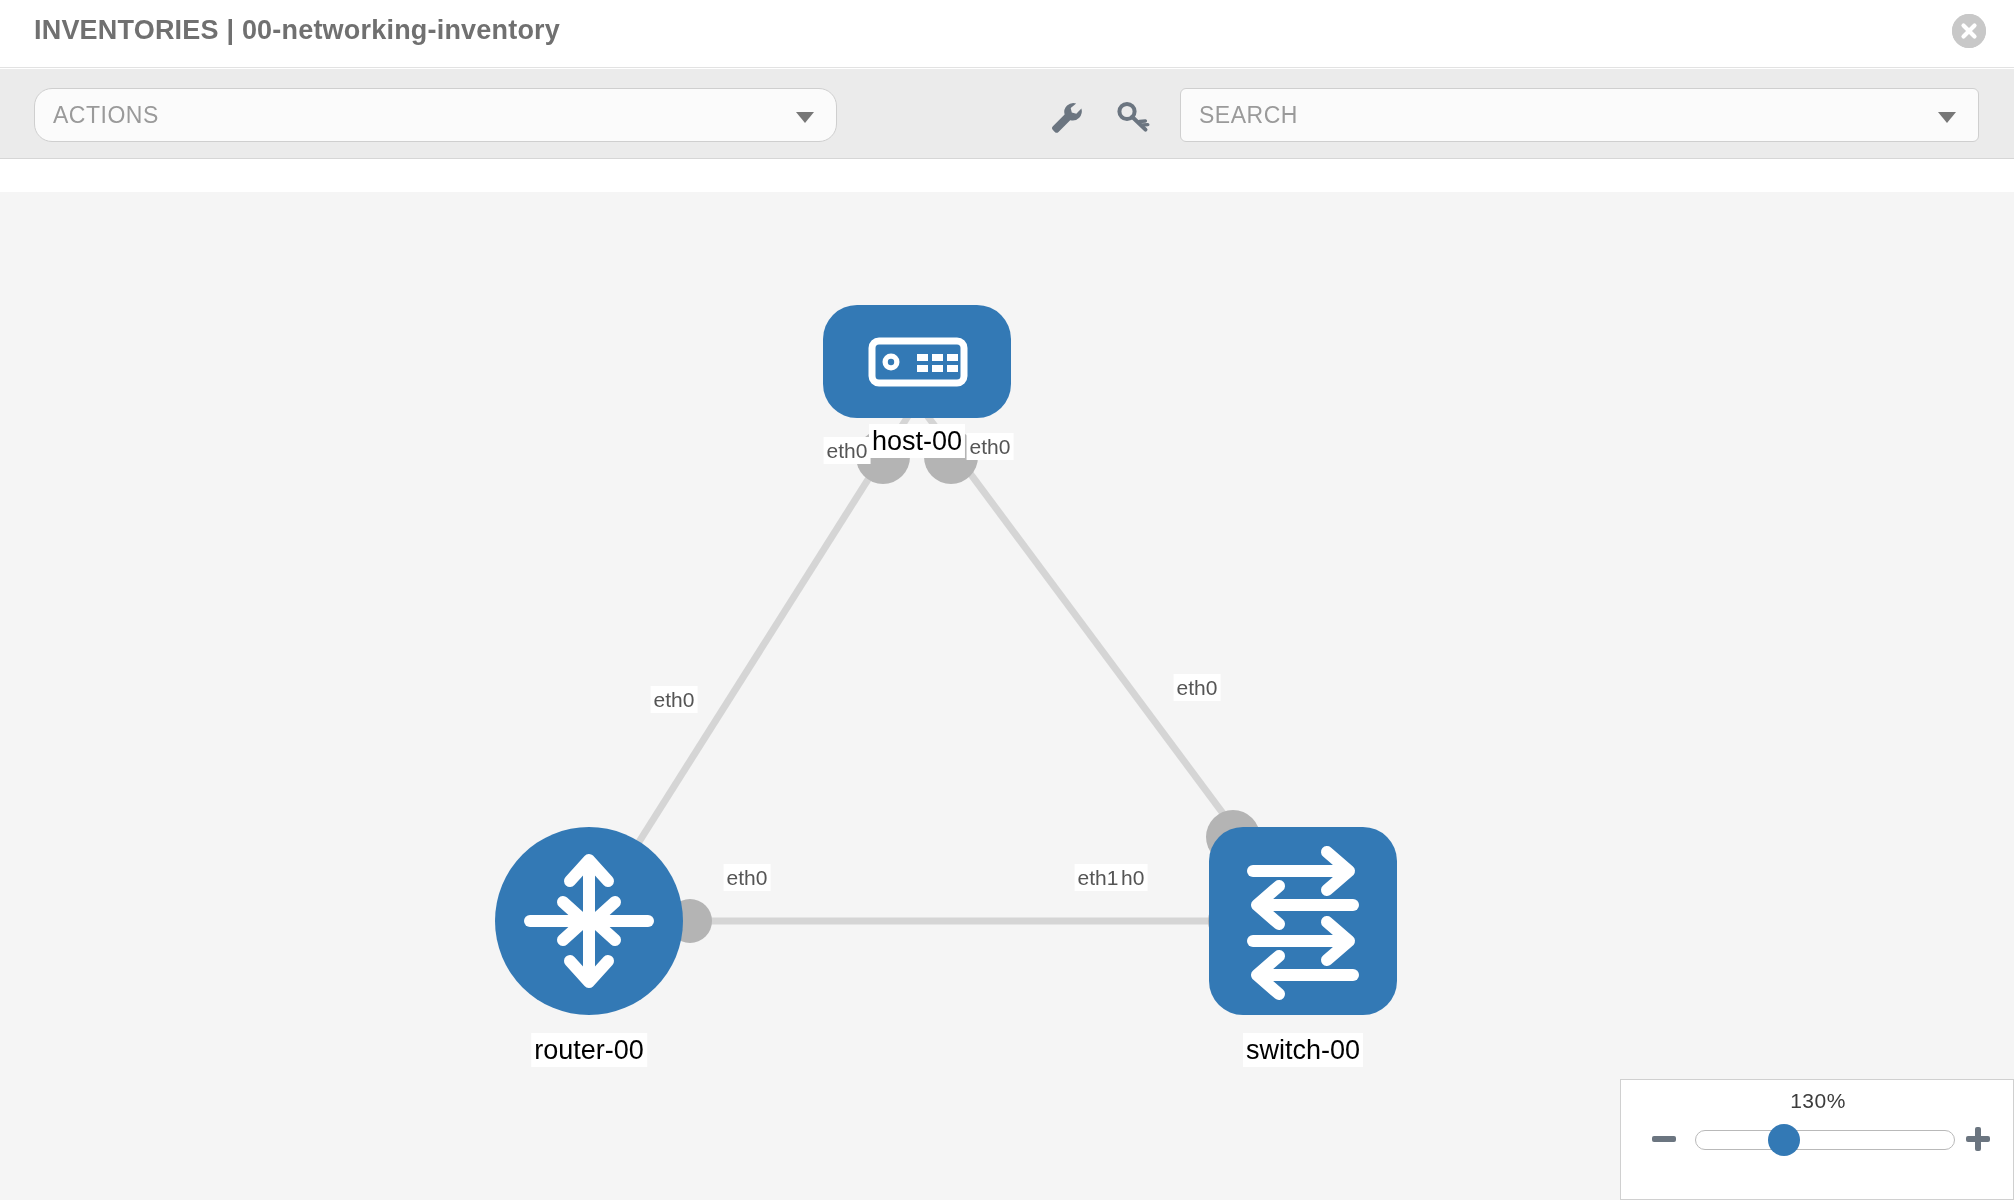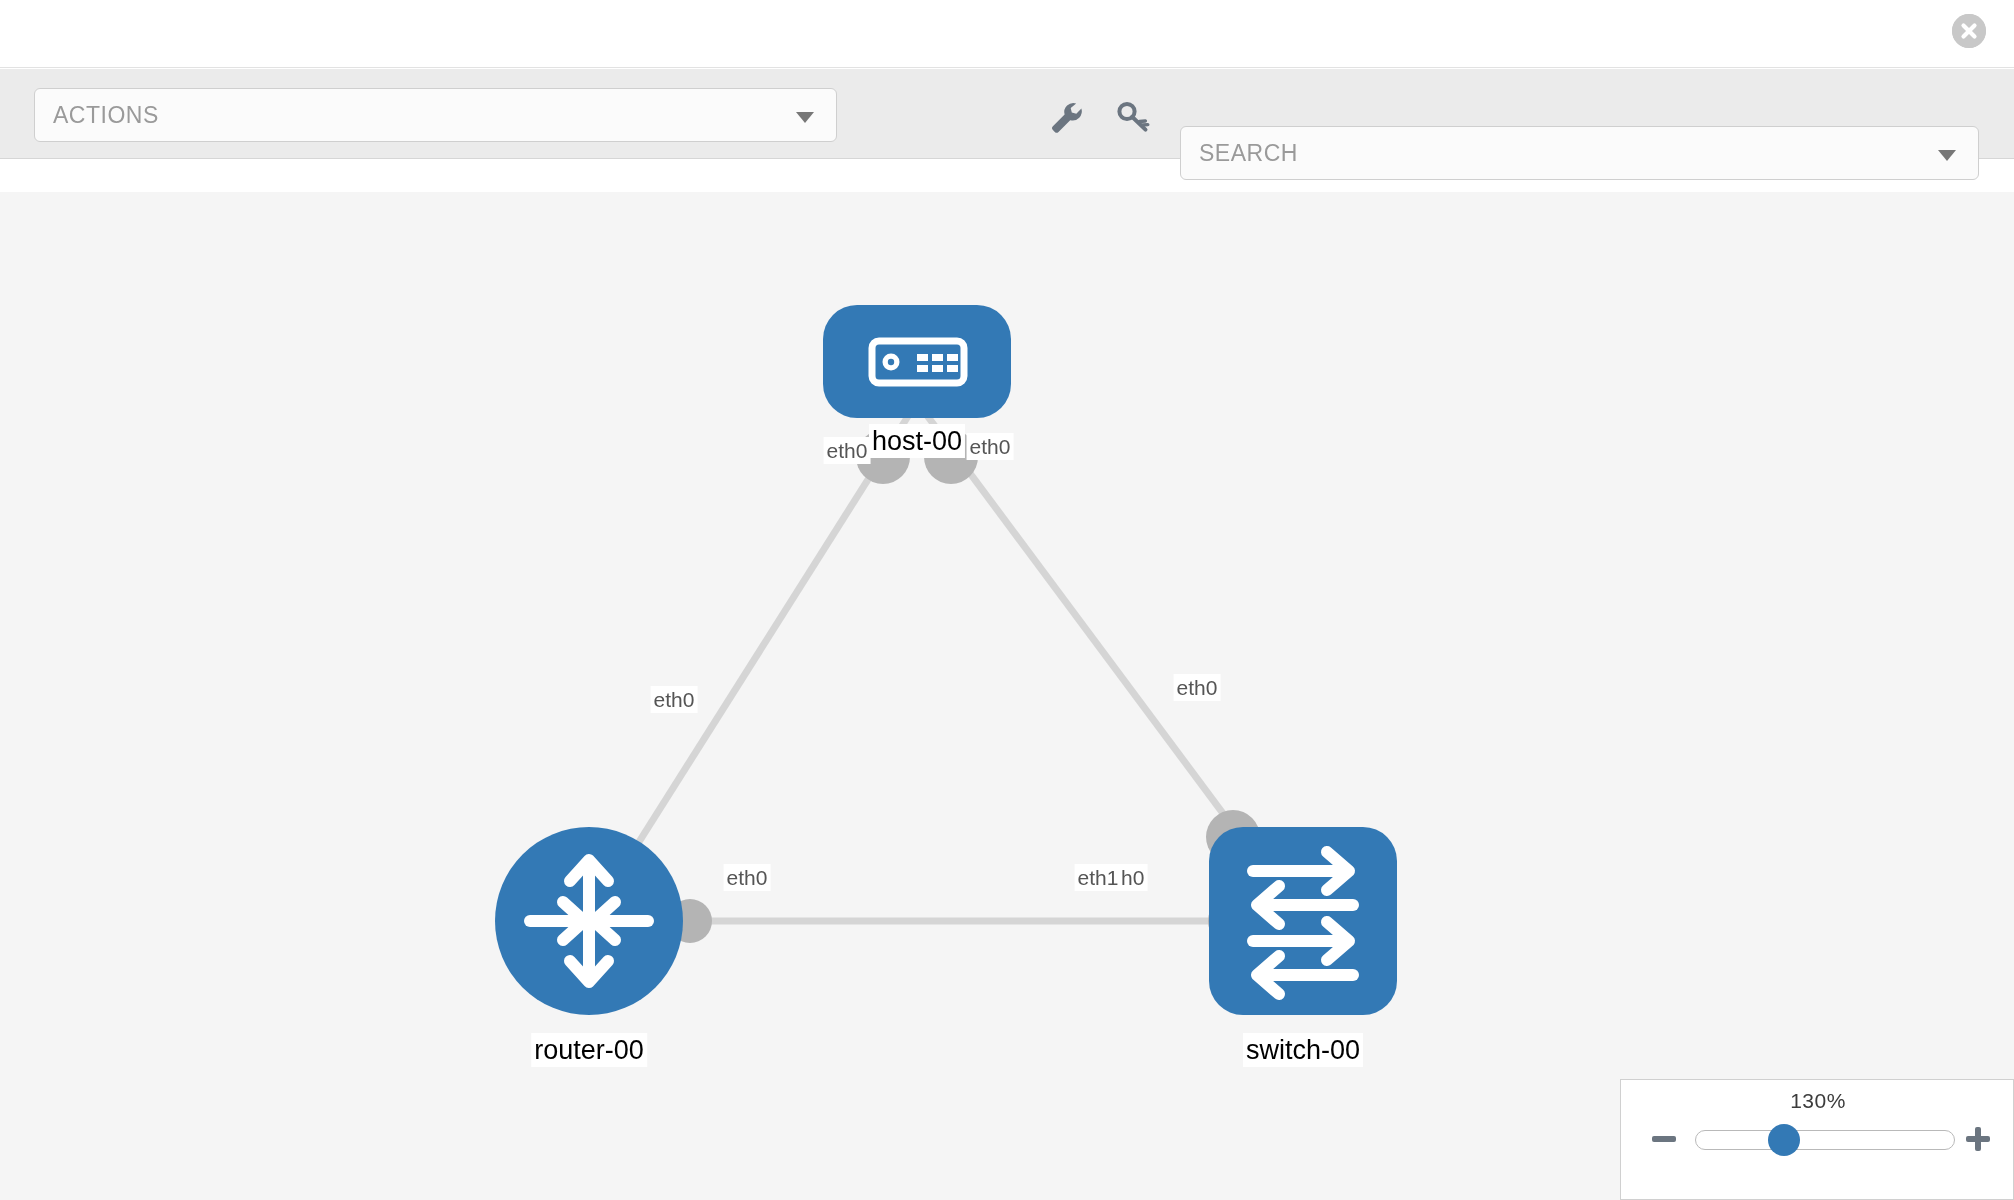--- a/index.html
+++ b/index.html
@@ -64,21 +64,21 @@
     border-bottom: 1px solid #d6d6d6;
   }
   .actions-select {
     position: absolute;
     left: 34px;
     top: 19px;
     width: 803px;
     height: 54px;
     background: #fbfbfb;
     border: 1px solid #cfcfcf;
-    border-radius: 6px;
+    border-radius: 18px;
     cursor: pointer;
   }
   .actions-select-label {
     position: absolute;
     left: 18px;
     top: 13px;
     font-size: 23px;
     color: #9a9a9a;
     letter-spacing: 0.5px;
   }
@@ -106,21 +106,20 @@
   .search-box {
     position: absolute;
     left: 1180px;
     top: 19px;
     width: 799px;
     height: 54px;
     background: #fbfbfb;
     border: 1px solid #cfcfcf;
     border-radius: 6px;
     cursor: text;
-    margin-top: 38px;
   }
   .search-box-label {
     position: absolute;
     left: 18px;
     top: 13px;
     font-size: 23px;
     color: #9a9a9a;
     letter-spacing: 0.5px;
   }
 
@@ -216,20 +215,21 @@
     background: #3379b5;
     cursor: pointer;
   }
 </style>
 </head>
 <body>
 
 <div id="app">
 
   <div class="header">
+    <div class="header-title">INVENTORIES | 00-networking-inventory</div>
 
     <div class="close-btn">
       <svg width="34" height="34" viewBox="0 0 34 34">
         <circle cx="17" cy="17" r="17" fill="#c8c8c8"></circle>
         <path d="M11.5 11.5 L22.5 22.5 M22.5 11.5 L11.5 22.5" stroke="#ffffff" stroke-width="4.2" stroke-linecap="round"></path>
       </svg>
     </div>
   </div>
 
   <div class="toolbar">

